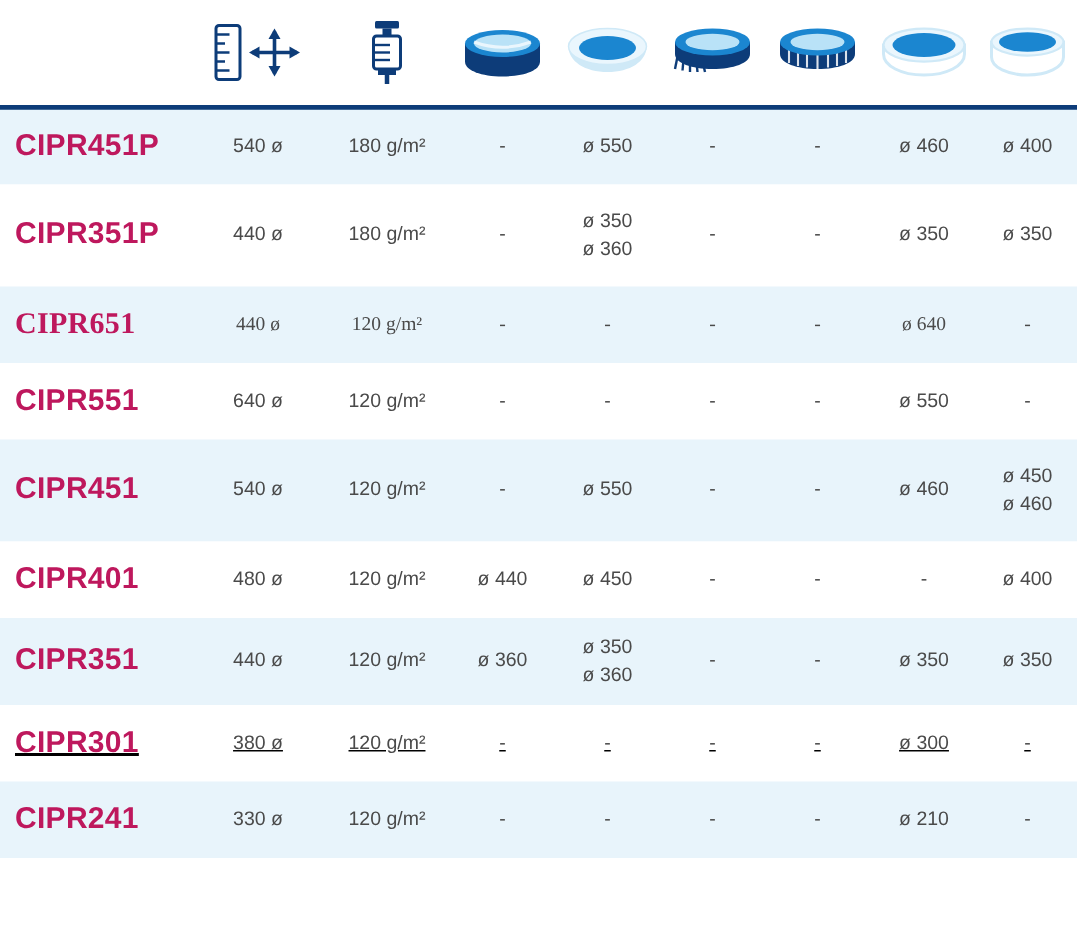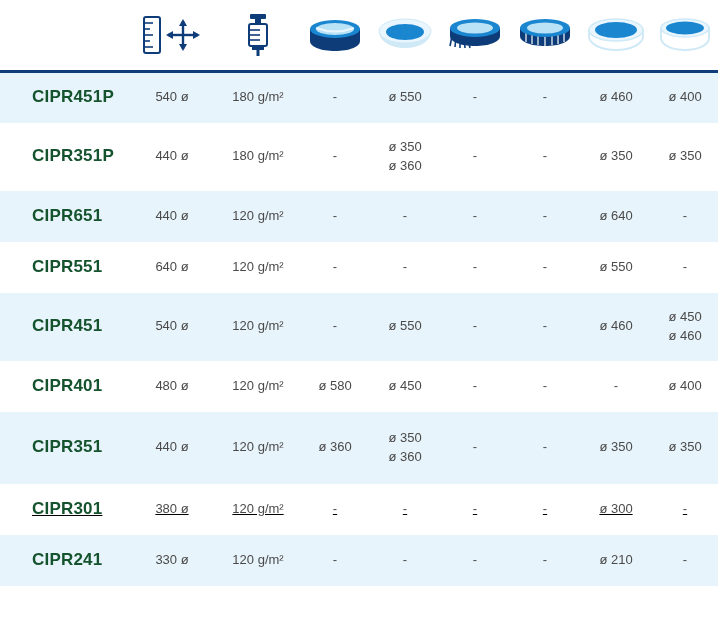--- a/index.html
+++ b/index.html
@@ -47,25 +47,25 @@
     text-align: center;
     vertical-align: middle;
     color: #4a4a4a;
     font-size: 13px;
     padding: 0 2px;
     line-height: 1.45;
   }
   tbody tr.alt td { background: #e8f4fb; }
   tbody tr td { background: #ffffff; }
   tbody td.model {
-    color: #14532d;
+    color: #be185d;
     font-weight: bold;
-    font-size: 17px;
+    font-size: 20px;
     text-align: left;
-    padding-left: 32px;
+    padding-left: 10px;
     letter-spacing: 0.2px;
   }
   td .two-line span { display: block; }
 
   
   .icon-wrap {
     display: flex;
     align-items: center;
     justify-content: center;
     height: 60px;
@@ -239,21 +239,21 @@
           </td>
           <td>-</td>
           <td>-</td>
           <td>ø 350</td>
           <td>
             <div class="two-line">
               <span>ø 350</span>
             </div>
           </td>
         </tr>
-        <tr class="alt" style="height: 51px;">
+        <tr class="alt" style="height: 51px; font-family: Liberation Serif, serif;">
           <td class="model">CIPR651</td>
           <td>440 ø</td>
           <td>120 g/m²</td>
           <td>-</td>
           <td>
             <div class="two-line">
               <span>-</span>
             </div>
           </td>
           <td>-</td>
@@ -301,36 +301,36 @@
             <div class="two-line">
               <span>ø 450</span>
               <span>ø 460</span>
             </div>
           </td>
         </tr>
         <tr style="height: 51px;">
           <td class="model">CIPR401</td>
           <td>480 ø</td>
           <td>120 g/m²</td>
-          <td>ø 580</td>
+          <td>ø 440</td>
           <td>
             <div class="two-line">
               <span>ø 450</span>
             </div>
           </td>
           <td>-</td>
           <td>-</td>
           <td>-</td>
           <td>
             <div class="two-line">
               <span>ø 400</span>
             </div>
           </td>
         </tr>
-        <tr class="alt" style="height: 72px;">
+        <tr class="alt" style="height: 58px;">
           <td class="model">CIPR351</td>
           <td>440 ø</td>
           <td>120 g/m²</td>
           <td>ø 360</td>
           <td>
             <div class="two-line">
               <span>ø 350</span>
               <span>ø 360</span>
             </div>
           </td>

